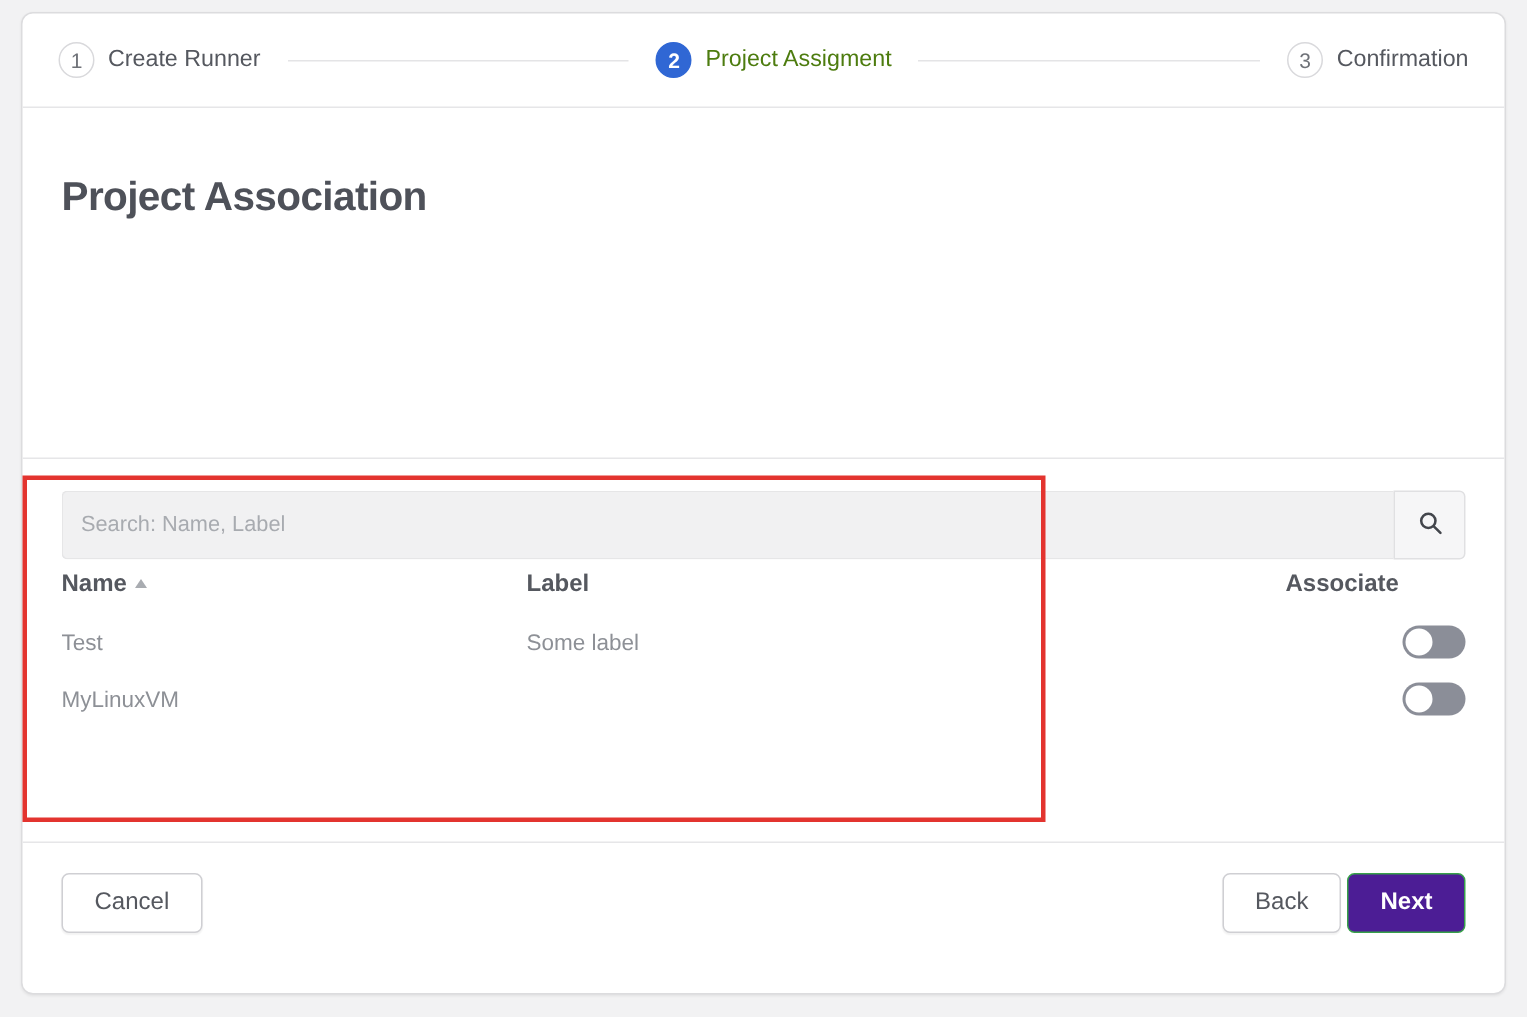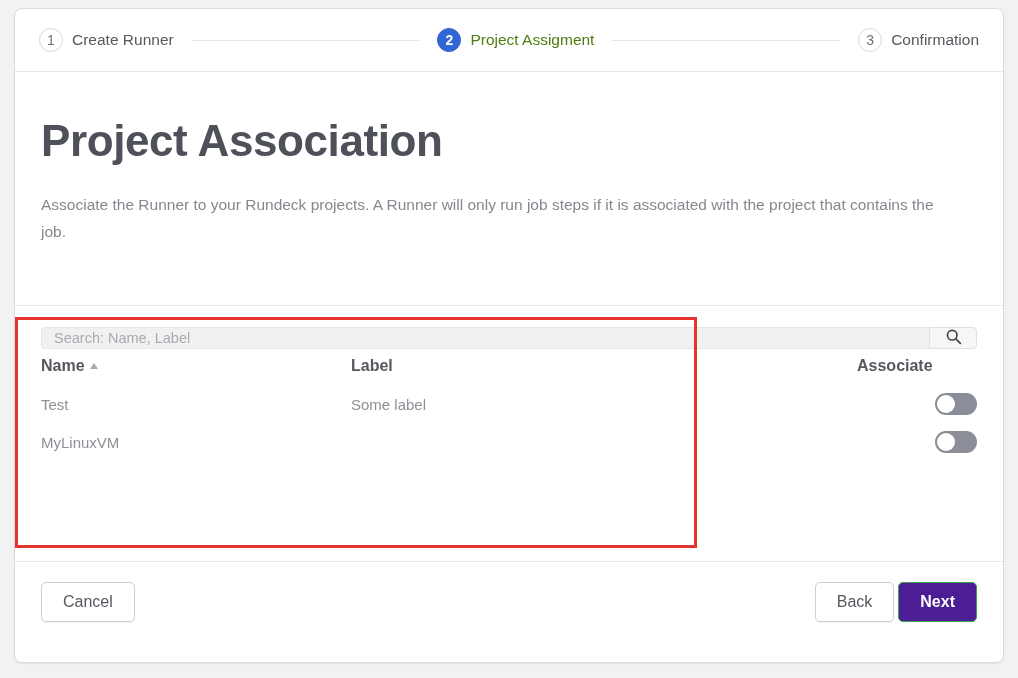--- a/index.html
+++ b/index.html
@@ -83,21 +83,21 @@
 
   
   .intro {
     padding: 44px 26px 0 26px;
     height: 234px;
     box-sizing: border-box;
     border-bottom: 1px solid #e6e6e8;
   }
   .page-title {
     margin: 0;
-    font-size: 44px;
+    font-size: 27px;
     font-weight: bold;
     letter-spacing: -0.4px;
     color: #4e5159;
   }
   .page-desc {
     margin: 26px 0 0 0;
     font-size: 15.5px;
     line-height: 1.72;
     color: #85888e;
     max-width: 910px;
@@ -106,21 +106,21 @@
   
   .assign-block {
     position: relative;
     padding: 21px 26px 0 26px;
     box-sizing: border-box;
     height: 255px;
   }
   .search-row {
     display: flex;
     align-items: stretch;
-    height: 22px;
+    height: 46px;
   }
   .search-input {
     flex: 1 1 auto;
     background: #f1f1f2;
     border: 1px solid #e6e6e7;
     border-right: none;
     border-radius: 4px 0 0 4px;
     font-family: "Liberation Sans", sans-serif;
     font-size: 14.5px;
     color: #6f7278;
@@ -258,21 +258,20 @@
     </div>
     <div class="step-connector"></div>
     <div class="step">
       <span class="step-badge inactive">3</span>
       <span class="step-label">Confirmation</span>
     </div>
   </div>
 
   <div class="intro">
     <h1 class="page-title">Project Association</h1>
-    <p class="page-desc">Associate the Runner to your Rundeck projects. A Runner will only run job steps if it is associated with the project that contains the job.</p>
   </div>
 
   <div class="assign-block">
 
     <div class="search-row">
       <input class="search-input" type="text" placeholder="Search: Name, Label" style="">
       <button class="search-btn">
         <span>
           <svg width="17" height="17" viewBox="0 0 20 20" fill="none" stroke="#43464c" stroke-width="2">
             <circle cx="8.5" cy="8.5" r="5.6"></circle>

